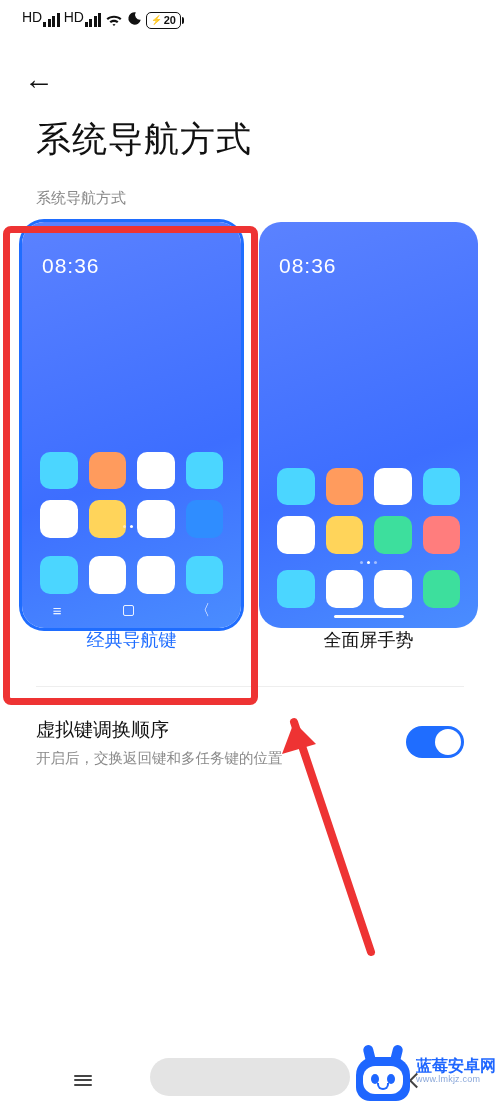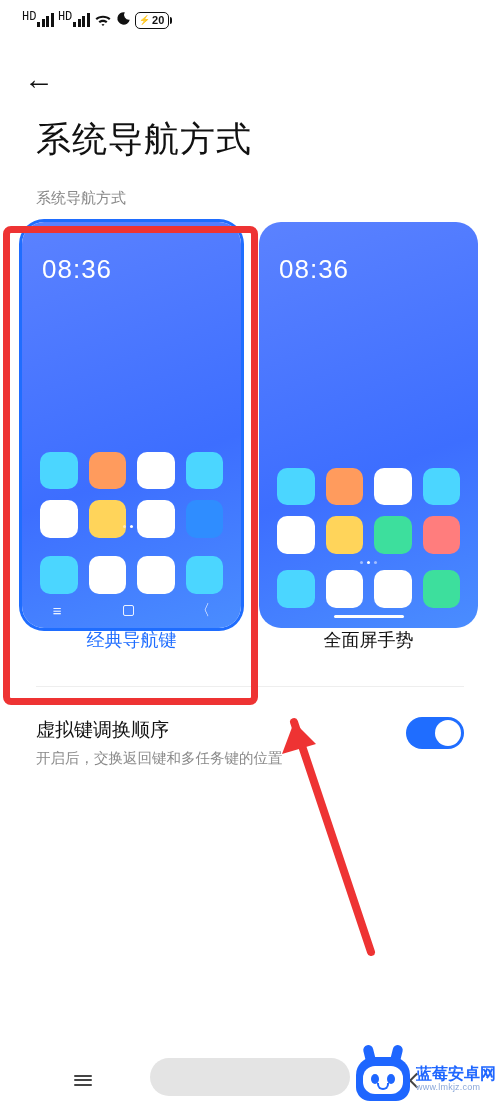--- a/index.html
+++ b/index.html
@@ -5,60 +5,60 @@
   * { box-sizing: border-box; margin: 0; padding: 0; }
   html, body { width: 500px; height: 1111px; background: #fff; font-family: -apple-system, "Helvetica Neue", Arial, sans-serif; color: #111; position: relative; overflow: hidden; }
 
   
   .status-bar { height: 40px; display: flex; align-items: center; justify-content: space-between; padding: 0 22px; font-size: 17px; font-weight: 500; }
   .status-left { display: flex; align-items: center; gap: 6px; }
   .alarm { display: inline-block; }
   .dots span { width:6px; height:6px; border-radius:2px; display:inline-block; margin-left:3px;}
   .status-right { display: flex; align-items: center; gap: 4px; }
   .sig-group { display:flex; align-items:flex-end; gap:0; }
-  .sig-lbl { font-size:12px; line-height:8px; margin-right:1px; align-self:flex-start;font-family:Liberation Mono, monospace;}
+  .sig-lbl { font-size:14px; line-height:8px; margin-right:1px; align-self:flex-start;}
   .sig-bars { display:flex; align-items:flex-end; gap:1.5px;}
   .sig-bars i { width:3px; background:#111; display:block;}
   .wifi svg { display:block; }
   .moon { font-size:14px; }
   .batt { display:flex; align-items:center; border:1.5px solid #111; border-radius:5px; height:17px; padding:0 4px; font-size:11px; position:relative; font-weight:600;}
   .batt::after{ content:""; position:absolute; right:-4px; top:4px; width:2px; height:7px; background:#111; border-radius:0 2px 2px 0;}
   .bolt { font-size:9px; margin-right:1px; }
 
   .back-row { padding: 22px 24px 8px; }
   .back-arrow { font-size: 30px; font-weight: 300; }
 
   .page-title { font-size: 35px; font-weight: 500; padding: 12px 36px 26px; letter-spacing: 1px; }
   .section-label { font-size: 15px; color: #888; padding: 0 36px 14px; }
 
   .options-row { display:flex; gap:18px; padding: 0 22px; }
   .option-card { flex:1; display:flex; flex-direction:column; align-items:center; }
   .preview-shell { width:100%; border-radius:22px; overflow:hidden; position:relative; }
   .preview-shell.selected { box-shadow: 0 0 0 3px #1f6dff; }
   .preview { width:100%; aspect-ratio: 0.54; background: linear-gradient(160deg,#5b82ff 0%, #3d6eff 60%, #4a8dff 100%); position:relative; border-radius:19px; display:flex; flex-direction:column; }
-  .pv-time { color:#fff; font-size:26px; font-weight:500; padding:32px 0 0 20px; letter-spacing:1px;}
+  .pv-time { color:#fff; font-size:21px; font-weight:500; padding:32px 0 0 20px; letter-spacing:1px;}
   .pv-icon { width:100%; aspect-ratio:1; border-radius:10px; }
   .pv-dots { position:absolute; left:0; right:0; display:flex; justify-content:center; gap:4px;}
   .pv-dots.d1 { bottom: 100px;}
   .pv-dots.d2 { bottom: 64px;}
   .pv-dots i{ width:3px; height:3px; border-radius:50%; background:rgba(255,255,255,.5);}
   .pv-dots i.on{ background:#fff;}
   .nav3 { position:absolute; bottom:0; left:0; right:0; height:34px; display:flex; align-items:center; justify-content:space-around; color:rgba(255,255,255,.9);}
   .nav3 span{ font-size:15px;}
   .nav3 .sq{ width:11px; height:11px; border:1.5px solid rgba(255,255,255,.9); border-radius:2px;}
   .gest-bar { position:absolute; bottom:10px; left:50%; transform:translateX(-50%); width:70px; height:3px; border-radius:2px; background:#fff;}
   .option-label { font-size:18px; }
   .option-label.sel { color:#1f6dff; }
 
   
   .grid-a { position:absolute; bottom:90px; left:0; right:0; display:grid; grid-template-columns:repeat(4,1fr); grid-template-rows:repeat(2,1fr); gap:11px; padding:0 18px;}
   .dock-a { position:absolute; bottom:34px; left:0; right:0; display:grid; grid-template-columns:repeat(4,1fr); gap:11px; padding:0 18px;}
 
   .divider { height:1px; background:#eee; margin:34px 36px 0;}
-  .setting-row { display:flex; align-items:flex-start; padding:30px 36px 0; gap:20px;}
+  .setting-row { display:flex; align-items:center; padding:30px 36px 0; gap:20px;}
   .setting-text { flex:1;}
   .setting-title { font-size:19px; font-weight:500; }
   .setting-sub { font-size:14.5px; color:#8a8a8a; margin-top:6px;}
   .toggle { width:58px; height:32px; border-radius:16px; background:#1f6dff; position:relative;}
   .toggle .knob{ position:absolute; right:3px; top:3px; width:26px; height:26px; border-radius:50%; background:#fff;}
 
   
   .highlight-box { position:absolute; border:7px solid #e33; border-radius:8px; pointer-events:none; left:3px; top:226px; width:255px; height:479px; z-index:50;}
   
   .arrow { position:absolute; left:276px; top:702px; z-index:49;}
@@ -66,21 +66,21 @@
 
   
   .sys-nav { position:absolute; bottom:0; left:0; right:0; height:62px; display:flex; align-items:center;}
   .sys-pill { position:absolute; left:50%; transform:translateX(-50%); bottom:15px; width:200px; height:38px; border-radius:20px; background:#e4e4e4;}
   .sys-nav .nbtn{ flex:1; display:flex; align-items:center; justify-content:center;}
   .sys-nav .ham i{ display:block; width:18px; height:2px; background:#444; margin:2.5px 0; border-radius:1px;}
   .sys-nav .sq2{ width:15px; height:15px; border:2px solid #444; border-radius:4px;}
   .sys-nav .lt{ width:11px; height:11px; border-left:2px solid #444; border-bottom:2px solid #444; transform:rotate(45deg);}
 
   
-  .watermark { position:absolute; right:4px; bottom:10px; display:flex; align-items:center; gap:6px; z-index:60;}
+  .watermark { position:absolute; right:4px; bottom:10px; display:flex; gap:6px; z-index:60;}
   .mascot { width:54px; height:44px; background:#1e66ff; border-radius:18px 18px 14px 14px; position:relative;}
   .mascot::before, .mascot::after{ content:""; position:absolute; top:-12px; width:10px; height:16px; background:#1e66ff; border-radius:6px 6px 0 0;}
   .mascot::before{ left:8px; transform:rotate(-14deg);} .mascot::after{ right:8px; transform:rotate(14deg);}
   .mascot .face{ position:absolute; left:7px; right:7px; top:9px; bottom:7px; background:#fff; border-radius:12px;}
   .mascot .eye{ position:absolute; width:8px; height:10px; background:#1e66ff; border-radius:50%; top:8px;}
   .mascot .eye.l{left:8px;} .mascot .eye.r{right:8px;}
   .mascot .mouth{ position:absolute; left:50%; transform:translateX(-50%); bottom:4px; width:12px; height:7px; border:2px solid #1e66ff; border-top:none; border-radius:0 0 10px 10px;}
   .wm-text{ display:flex; flex-direction:column; line-height:1.1;}
   .wm-text .t1{ font-size:16px; color:#1e66ff; font-weight:700;}
   .wm-text .t2{ font-size:9px; color:#8aa7d9; letter-spacing:0.2px;}

